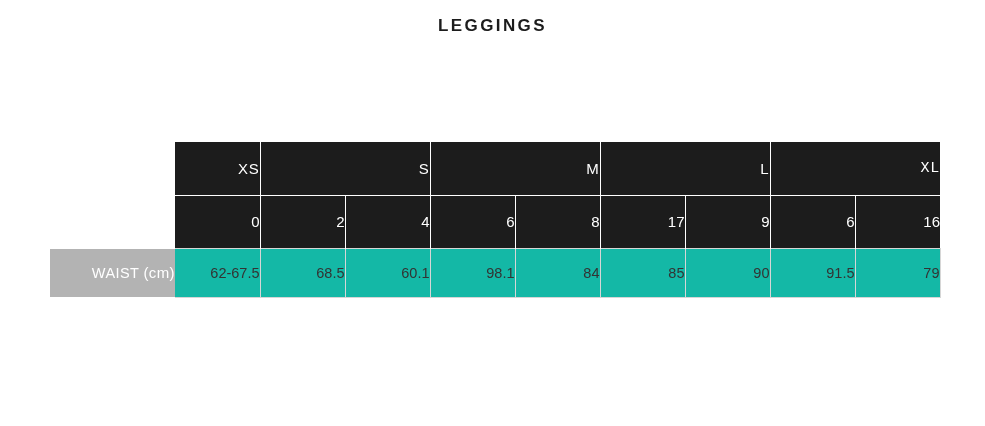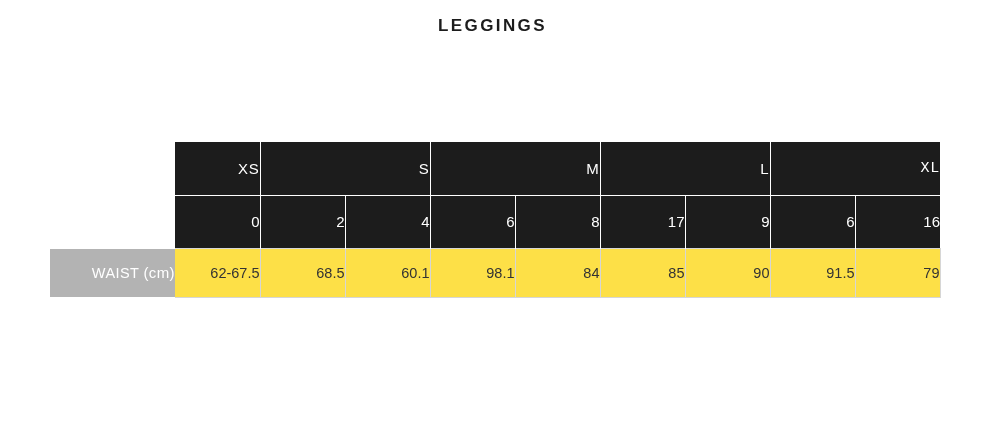--- a/index.html
+++ b/index.html
@@ -82,21 +82,21 @@
     font-size: 14.5px;
     letter-spacing: 0.4px;
     border-top: 1px solid #ffffff;
     text-align: center;
   }
   .cell-rowlabel .unit {
     font-size: 15px;
   }
 
   .cell-val {
-    background: #fde047;
+    background: #14b8a6;
     color: #333333;
     font-size: 14.5px;
     border: 1px solid #d6d6d6;
   }
   .cell-val.first { border-left: none; }
 </style>
 </head>
 <body>
 
 <div class="page-title">LEGGINGS</div>

